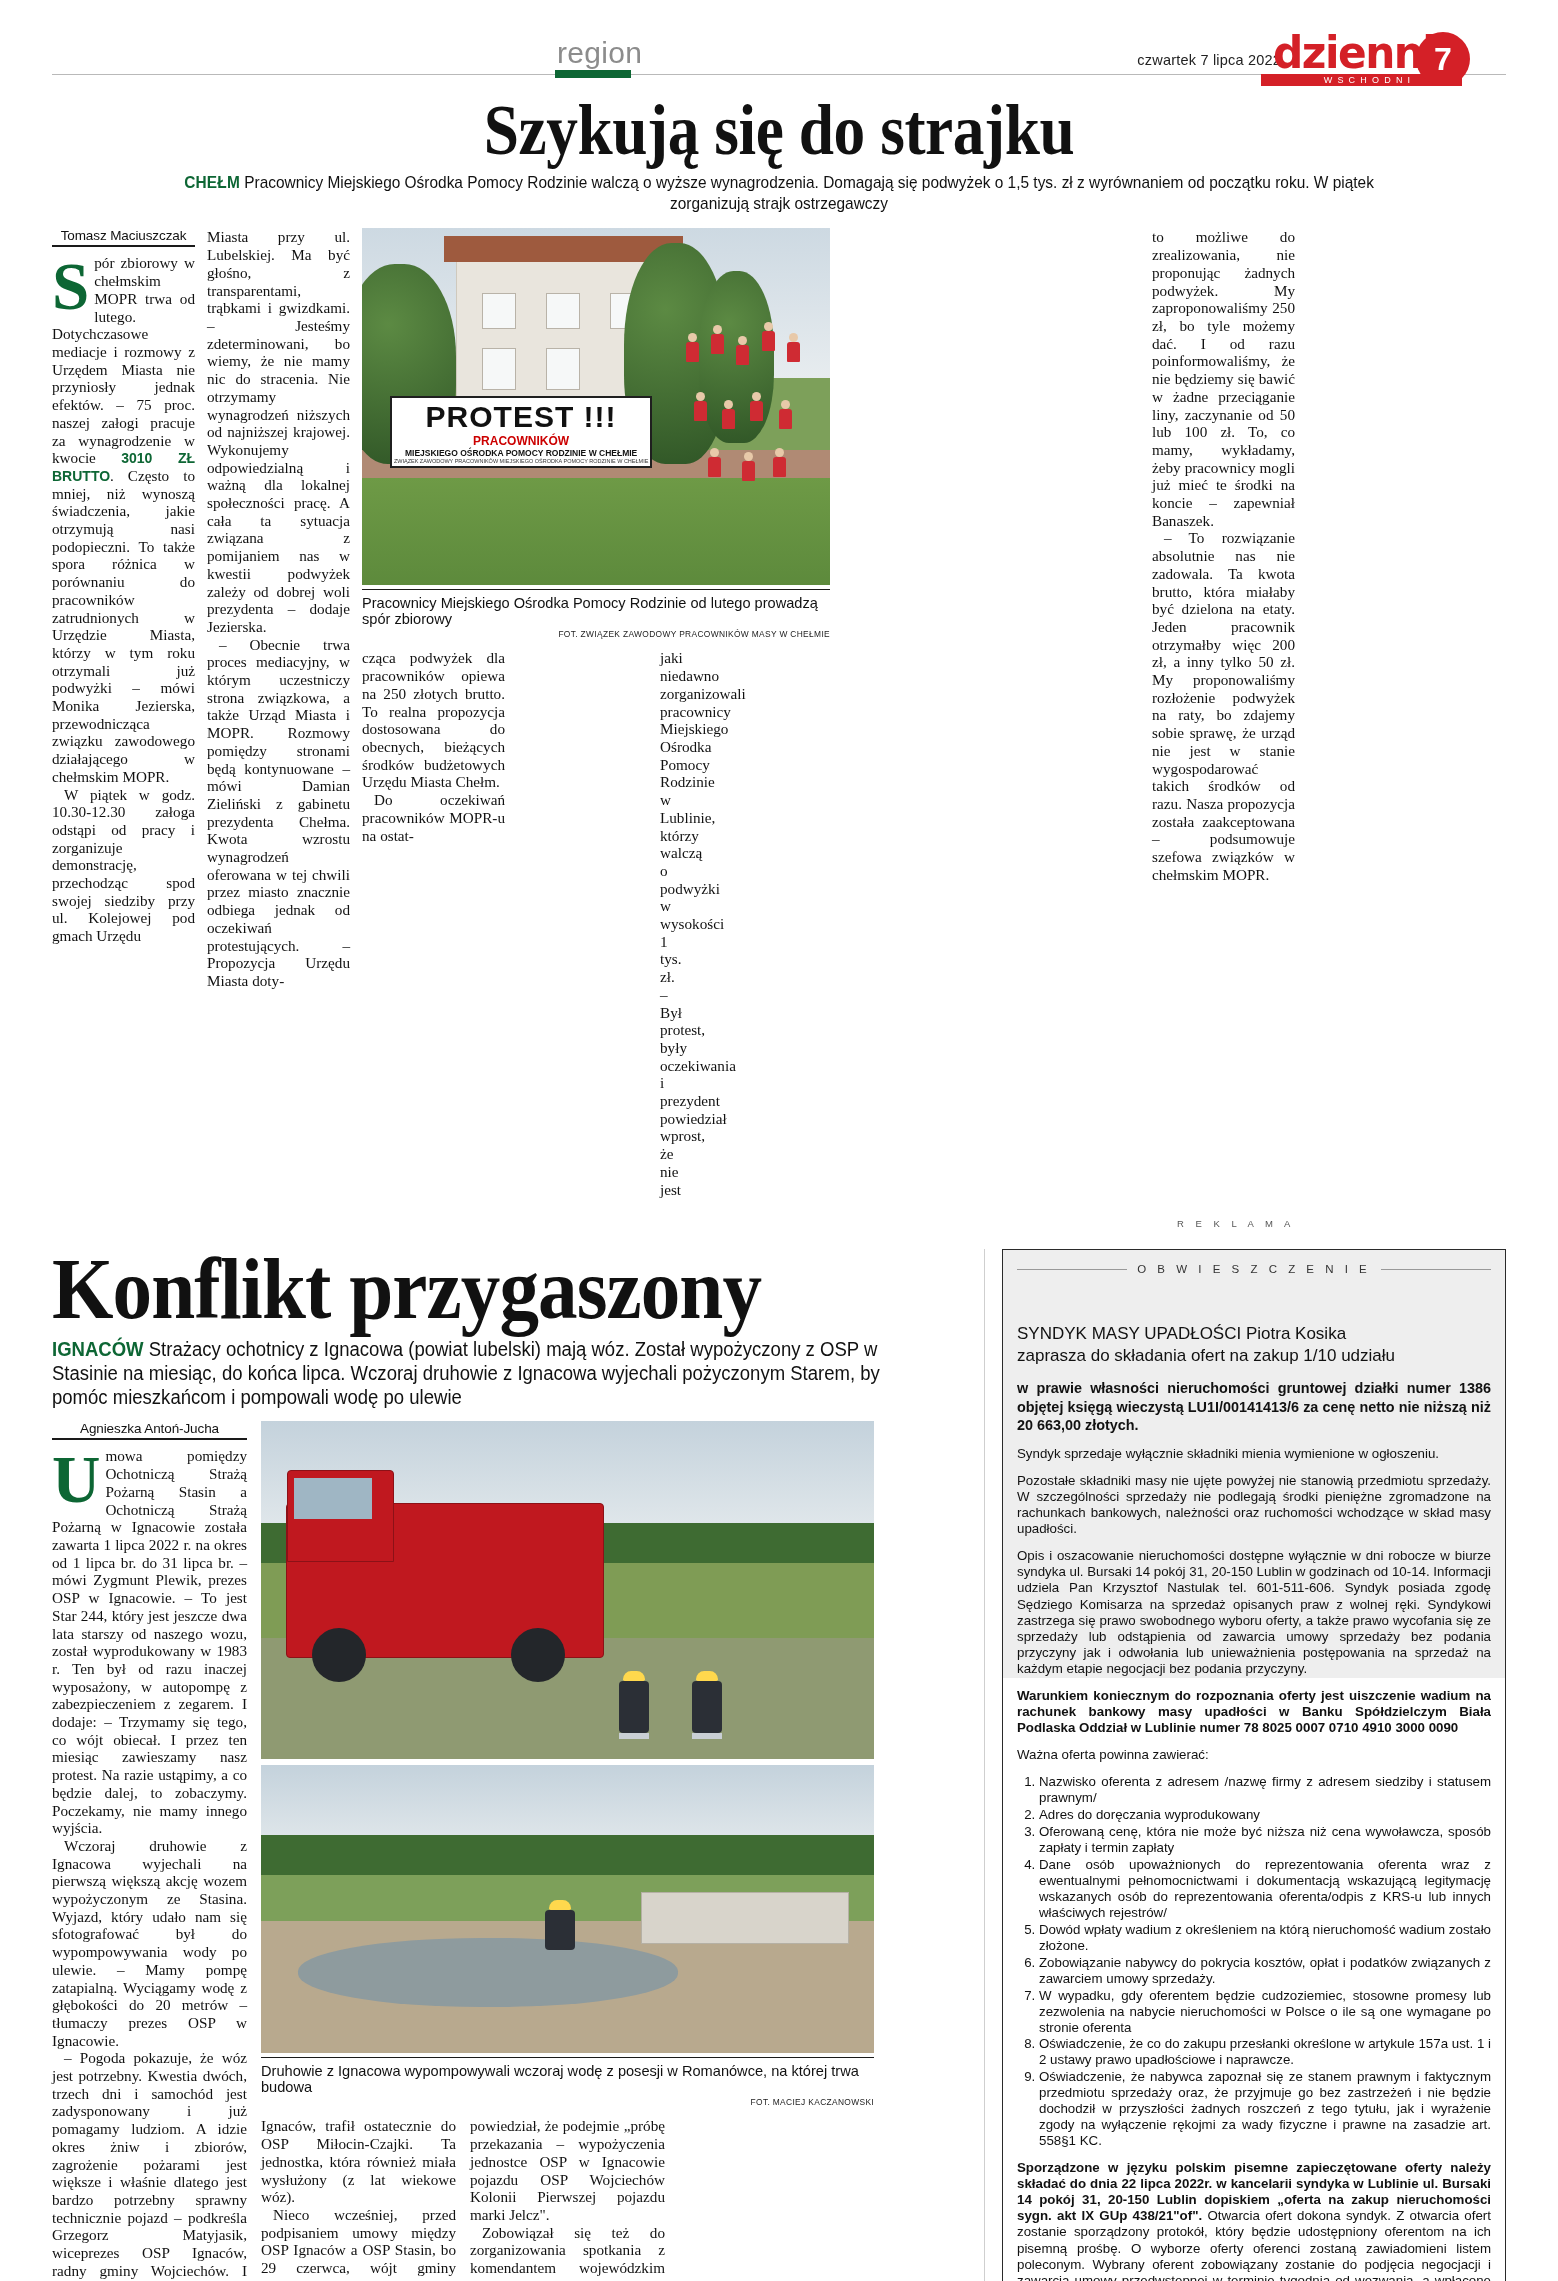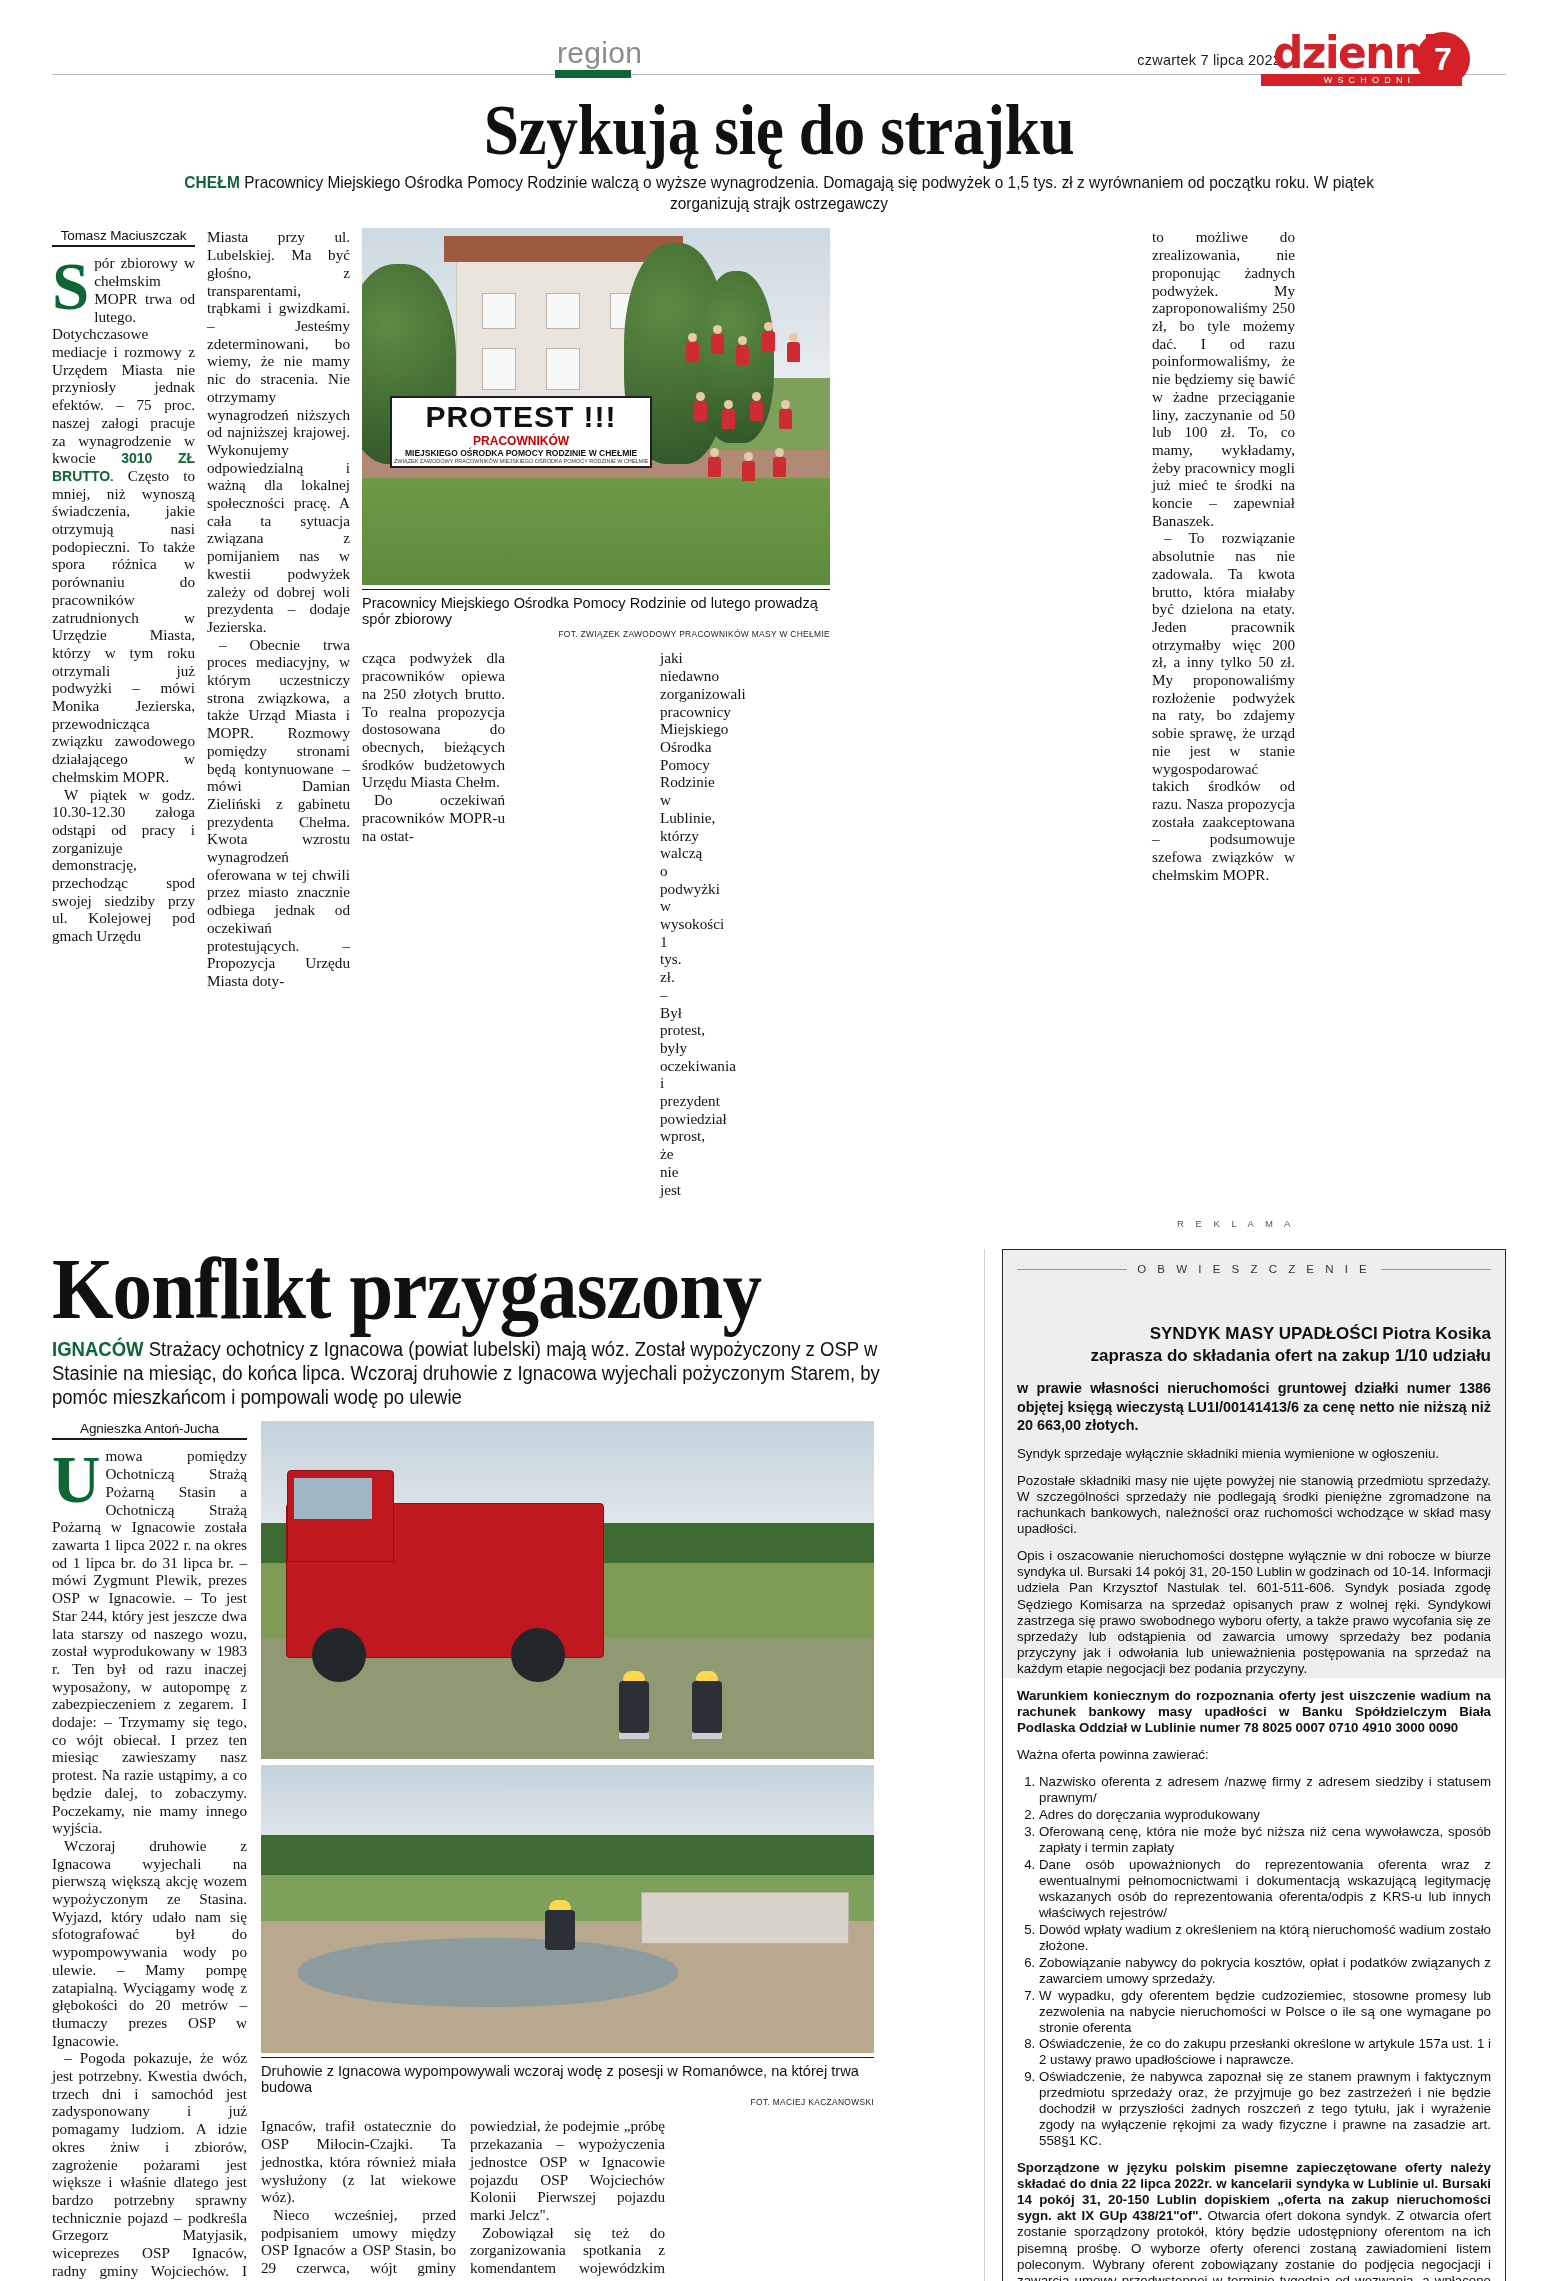--- a/index.html
+++ b/index.html
@@ -291,21 +291,21 @@
     height: 1341px;
     overflow: hidden;
   }
   .ad-kicker {
     display:flex; align-items:center; gap:10px;
     margin-bottom: 14px;
   }
   .ad-kicker .ln { flex:1; height:1px; background:#999; }
   .ad-kicker span { font-size: 11.5px; letter-spacing: 4px; color:#333; }
   .ad-title {
-    text-align:right; font-weight:700; font-size:17px; line-height:1.3;
+    text-align:left; font-weight:400; font-size:17px; line-height:1.3;
     margin-bottom: 12px;
     margin-top: 48px;
   }
   .ad-sub {
     font-weight:700; font-size:14.4px; line-height:1.26;
     text-align: justify; margin-bottom: 12px;
   }
   .adbox p {
     margin: 0 0 11px; font-size: 13.3px; line-height: 1.21; text-align: justify;
   }

